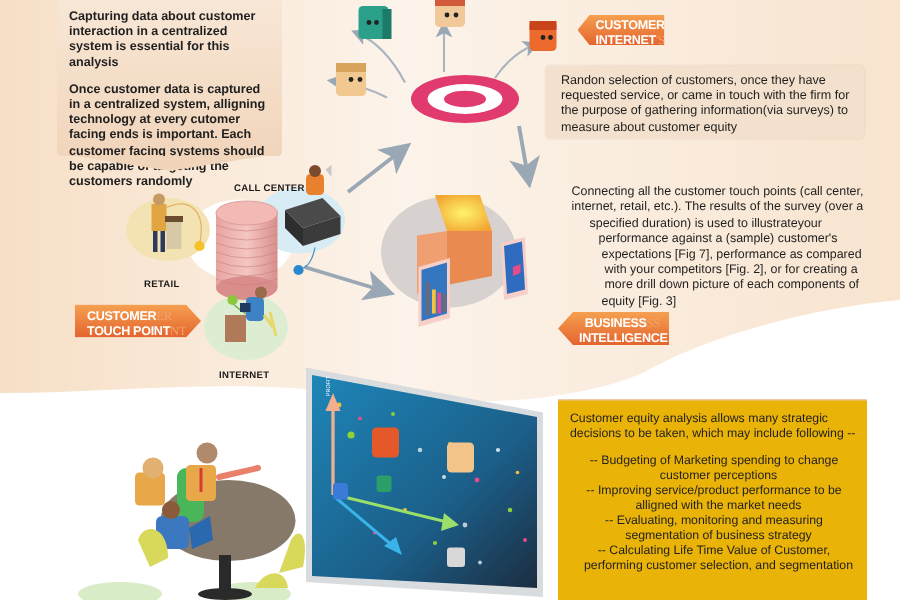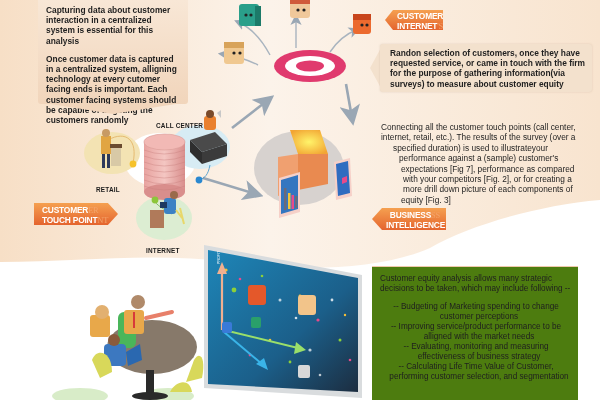--- a/index.html
+++ b/index.html
@@ -16,52 +16,52 @@
     #note-capture {
       left: 38px; top: 0px; width: 150px; height: 104px; padding: 5px 6px 0 8px;
       background: linear-gradient(#f8e7d6, #f1d5bb);
       border-radius: 0 0 3px 3px;
     }
     #note-capture-point {
       position: absolute; left: 38px; top: 104px; width: 150px; height: 10px;
     }
 
     #note-random {
-      left: 380px; top: 44px; width: 212px; height: 48px; padding: 4px 6px 0 10px;
-      background: #f3e1cd; box-shadow: 0 0 2px rgba(150,120,90,0.25); font-weight: bold;
+      left: 364px; top: 44px; width: 212px; height: 48px; padding: 4px 6px 0 10px;
+      background: #f3e1cd; box-shadow: 0 0 2px rgba(150,120,90,0.25);
     }
     #note-random-point {
       position: absolute; left: 370px; top: 46px; width: 12px; height: 44px;
     }
 
     #note-connect {
       left: 381px; top: 120px; width: 236px; background: transparent; padding: 2px 0 0 0;
       font-size: 8.3px; line-height: 10.4px;
     }
     .conn-line { display: block; white-space: nowrap; }
 
     #note-equity {
       left: 372px; top: 266px; width: 206px; height: 134px; padding: 7px 6px 0 8px;
-      background: #4d7c0f; border-top: 1.5px solid #f0c9ab;
+      background: #eab308; border-top: 1.5px solid #f0c9ab;
       border-radius: 0; font-size: 8.2px; line-height: 10px;
     }
     #note-equity ul { list-style: none; margin-top: 8px; text-align: center; }
     #note-equity li { padding-left: 6px; text-indent: -6px; margin-bottom: 0; }
 
     .tag {
       position: absolute; height: 20px; color: #fff; font-weight: bold; font-size: 8.4px;
       line-height: 8.6px; padding: 2px 6px 0 8px; letter-spacing: -0.2px;
       background: linear-gradient(#f5a050, #e4642e);
       box-shadow: 1px 1px 2px rgba(120,60,20,0.35);
     }
     .tag .ghost { color: #f3a36a; font-family: "Liberation Serif", serif; font-weight: normal; }
 
     #tag-surveys { left: 385px; top: 10px; width: 58px; padding-left: 12px;
       clip-path: polygon(8px 0, 100% 0, 100% 100%, 8px 100%, 0 50%); }
-    #tag-touch { left: 34px; top: 203px; width: 84px; height: 22px; padding-top: 3px;
+    #tag-touch { left: 50px; top: 203px; width: 84px; height: 22px; padding-top: 3px;
       clip-path: polygon(0 0, 88% 0, 100% 50%, 88% 100%, 0 100%); }
     #tag-bi { left: 372px; top: 208px; width: 74px; height: 22px; padding-left: 14px; padding-top: 3px;
       clip-path: polygon(10px 0, 100% 0, 100% 100%, 10px 100%, 0 50%); text-align: right; }
 
     .label-small {
       position: absolute; font-size: 6.4px; font-weight: bold; color: #1a1a1a; letter-spacing: 0.2px;
     }
     #lbl-call { left: 156px; top: 122px; }
     #lbl-retail { left: 96px; top: 186px; }
     #lbl-internet { left: 146px; top: 247px; }
@@ -312,21 +312,21 @@
   <span class="conn-line" style="padding-left:22px">with your competitors [Fig. 2], or for creating a</span>
   <span class="conn-line" style="padding-left:22px">more drill down picture of each components of</span>
   <span class="conn-line" style="padding-left:20px">equity [Fig. 3]</span>
 </div>
 
 <div id="note-equity" class="note">
   <div>Customer equity analysis allows many strategic decisions to be taken, which may include following --</div>
   <ul>
     <li>-- Budgeting of Marketing spending to change customer perceptions</li>
     <li>-- Improving service/product performance to be alligned with the market needs</li>
-    <li>-- Evaluating, monitoring and measuring effectiveness of business strategy</li>
+    <li>-- Evaluating, monitoring and measuring segmentation of business strategy</li>
     <li>-- Calculating Life Time Value of Customer, performing customer selection, and segmentation</li>
   </ul>
 </div>
 
 <div id="tag-surveys" class="tag">
   <div><span>CUSTOMER</span><span class="ghost">ER</span></div>
   <div><span>INTERNET</span><span class="ghost">'S</span></div>
 </div>
 
 <div id="tag-touch" class="tag">

